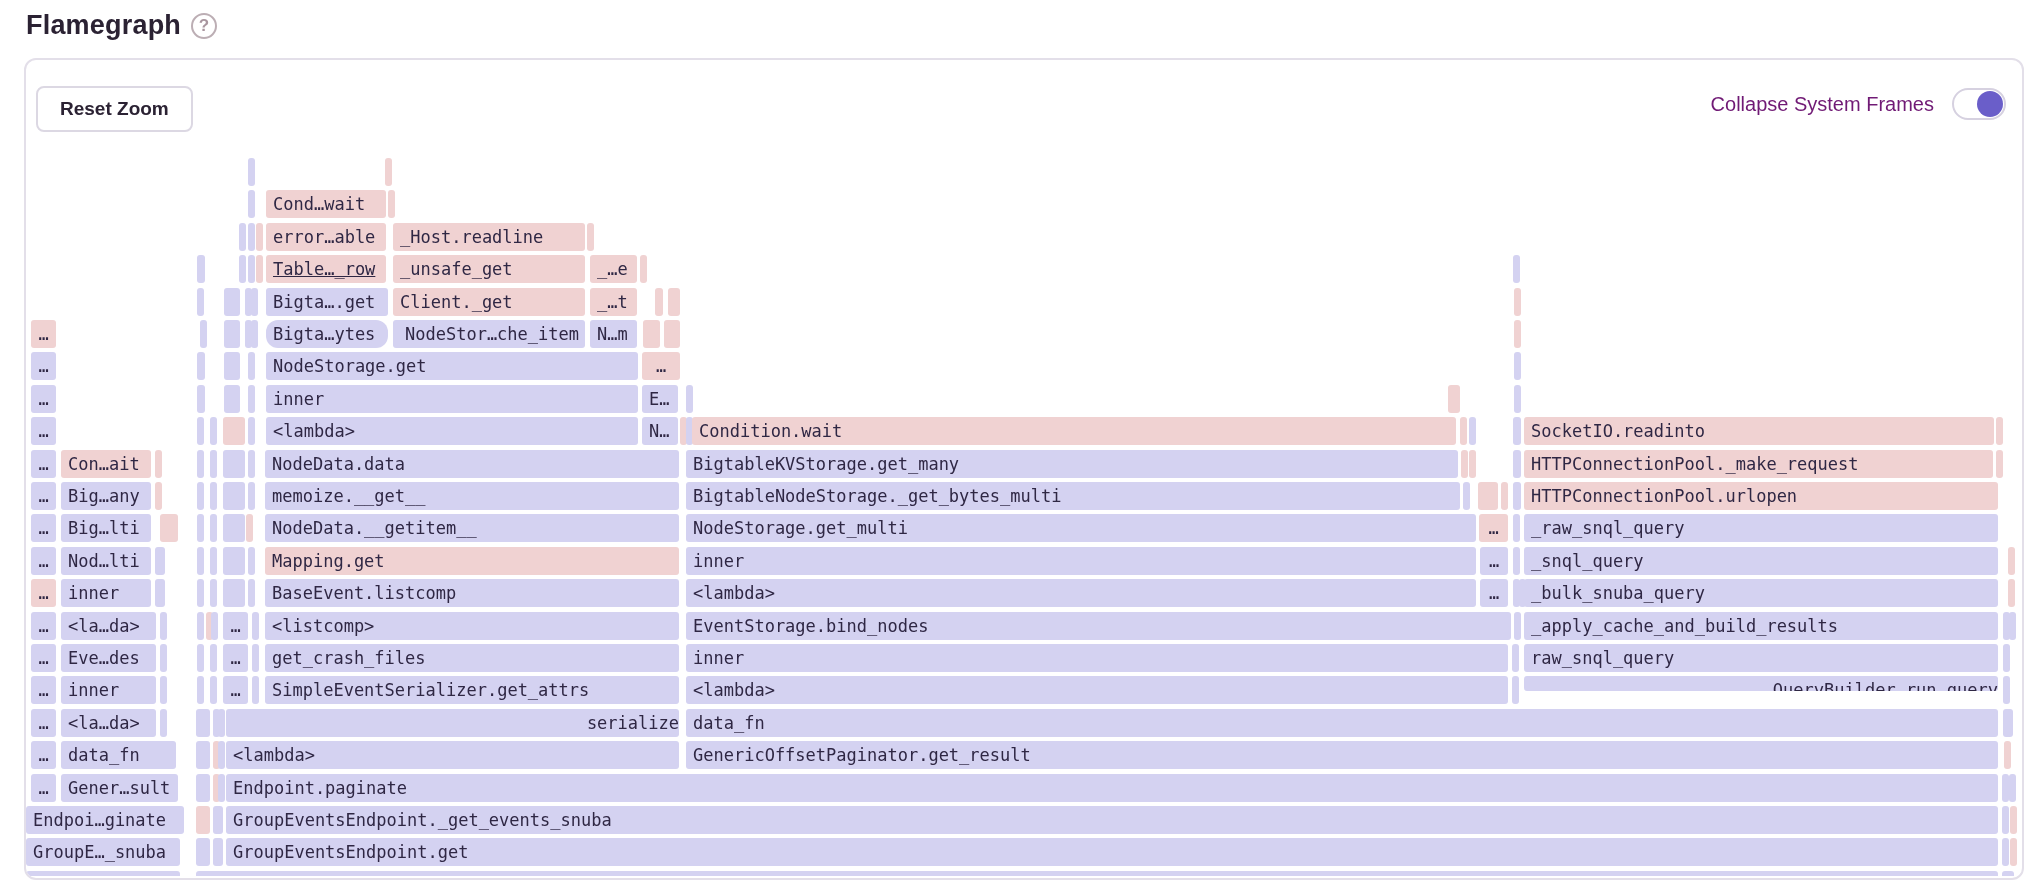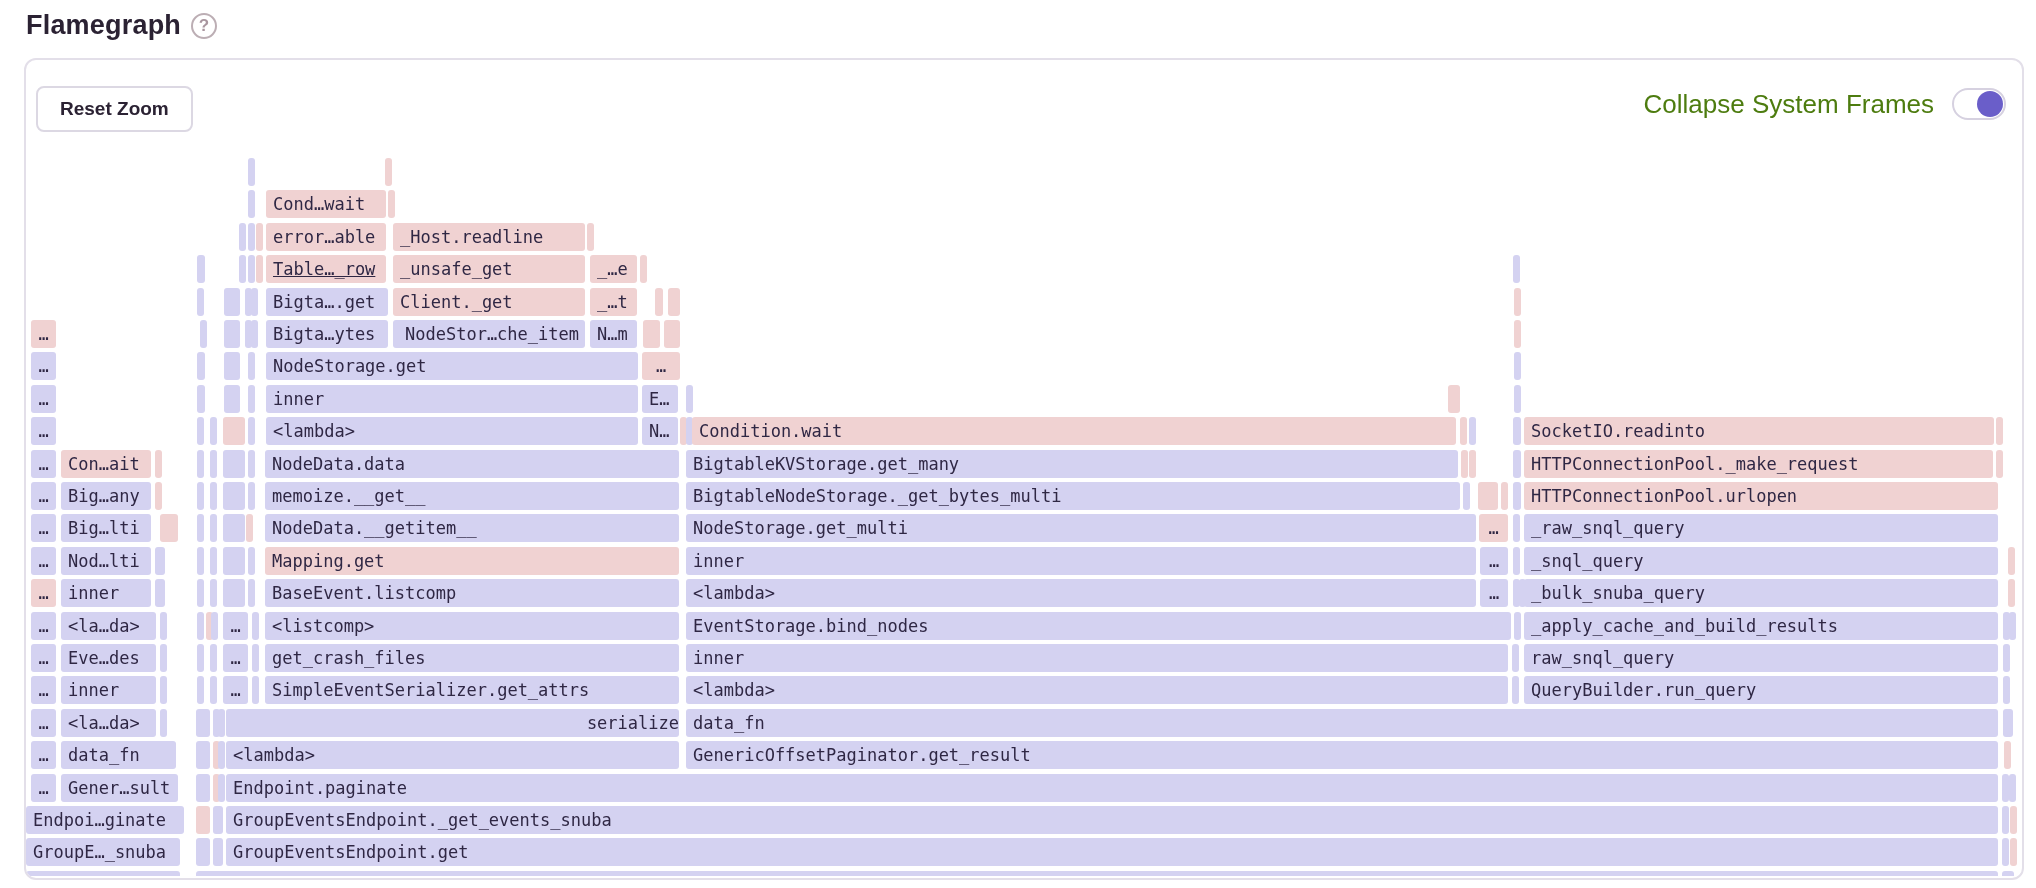--- a/index.html
+++ b/index.html
@@ -9,21 +9,21 @@
   .page-title{font-size:27px;font-weight:700;color:#2b2233;margin:0;letter-spacing:.2px;}
   .help{margin-left:10px;width:26px;height:26px;border-radius:50%;border:2px solid #bcaeb4;
     color:#a9969f;font-size:17px;font-weight:700;display:inline-flex;align-items:center;
     justify-content:center;box-sizing:border-box;cursor:pointer;}
   .card{position:absolute;left:16px;top:58px;width:2000px;height:822px;background:#fff;
     border:2px solid #e3dfe9;border-radius:12px;box-sizing:border-box;overflow:hidden;}
   .reset-btn{position:absolute;left:10px;top:26px;height:46px;padding:0 22px;background:#fff;
     border:2px solid #dcd8e3;border-radius:8px;font-family:"Liberation Sans",sans-serif;
     font-size:19px;font-weight:700;color:#2b2233;cursor:pointer;}
   .collapse-ctl{position:absolute;right:16px;top:28px;display:flex;align-items:center;gap:18px;}
-  .collapse-label{font-size:26px;color:#4d7c0f;}
+  .collapse-label{font-size:20px;color:#701a75;}
   .toggle{position:relative;width:54px;height:32px;border:2px solid #d6d1e0;border-radius:17px;
     background:#fff;box-sizing:border-box;cursor:pointer;display:inline-block;}
   .toggle .knob{position:absolute;right:1px;top:1px;width:26px;height:26px;border-radius:50%;
     background:var(--accent);}
   .flame{position:absolute;left:0;top:98px;width:1996px;height:718px;overflow:hidden;}
   .bar{position:absolute;height:28px;border-radius:3px;box-sizing:border-box;overflow:hidden;
     white-space:nowrap;padding-left:7px;cursor:pointer;
     font-family:"DejaVu Sans Mono","Liberation Mono",monospace;
     font-size:17px;line-height:28px;color:var(--frame-text);}
   .bar.sys{background:var(--sys);}
@@ -78,21 +78,21 @@
         <div class="bar sys" style="left: 367px; top: 130px; width: 192px; height: 28px;">Client._get</div>
         <div class="bar sys" style="left: 564px; top: 130px; width: 47px; height: 28px;">_…t</div>
         <div class="bar sys" style="left: 629px; top: 130px; width: 8px; height: 28px;"></div>
         <div class="bar sys" style="left: 642px; top: 130px; width: 12px; height: 28px;"></div>
         <div class="bar sys" style="left: 1488px; top: 130px; width: 4px; height: 28px;"></div>
         <div class="bar sys ell" style="left: 5px; top: 162px; width: 25px; height: 28px;">…</div>
         <div class="bar app" style="left: 174px; top: 162px; width: 5px; height: 28px;"></div>
         <div class="bar app" style="left: 198px; top: 162px; width: 16px; height: 28px;"></div>
         <div class="bar app" style="left: 219px; top: 162px; width: 4px; height: 28px;"></div>
         <div class="bar app" style="left: 225px; top: 162px; width: 4px; height: 28px;"></div>
-        <div class="bar app" style="left: 240px; top: 162px; width: 122px; height: 28px;">Bigta…ytes</div>
+        <div class="bar app" style="left: 240px; top: 162px; width: 122px; height: 28px; border-radius: 12px;">Bigta…ytes</div>
         <div class="bar app" style="left: 367px; top: 162px; width: 192px; height: 28px; padding-left: 12px;">NodeStor…che_item</div>
         <div class="bar app" style="left: 564px; top: 162px; width: 47px; height: 28px;">N…m</div>
         <div class="bar sys" style="left: 617px; top: 162px; width: 17px; height: 28px;"></div>
         <div class="bar sys" style="left: 638px; top: 162px; width: 16px; height: 28px;"></div>
         <div class="bar sys" style="left: 1488px; top: 162px; width: 4px; height: 28px;"></div>
         <div class="bar app ell" style="left: 5px; top: 194px; width: 25px; height: 28px;">…</div>
         <div class="bar app" style="left: 171px; top: 194px; width: 8px; height: 28px;"></div>
         <div class="bar app" style="left: 198px; top: 194px; width: 16px; height: 28px;"></div>
         <div class="bar app" style="left: 222px; top: 194px; width: 4px; height: 28px;"></div>
         <div class="bar app" style="left: 240px; top: 194px; width: 372px; height: 28px;">NodeStorage.get</div>
@@ -218,21 +218,21 @@
         <div class="bar app ell" style="left: 5px; top: 518px; width: 25px; height: 28px;">…</div>
         <div class="bar app" style="left: 35px; top: 518px; width: 95px; height: 28px;">inner</div>
         <div class="bar app" style="left: 134px; top: 518px; width: 6px; height: 28px;"></div>
         <div class="bar app" style="left: 171px; top: 518px; width: 6px; height: 28px;"></div>
         <div class="bar app" style="left: 184px; top: 518px; width: 5px; height: 28px;"></div>
         <div class="bar app ell" style="left: 197px; top: 518px; width: 25px; height: 28px;">…</div>
         <div class="bar app" style="left: 226px; top: 518px; width: 4px; height: 28px;"></div>
         <div class="bar app" style="left: 239px; top: 518px; width: 414px; height: 28px;">SimpleEventSerializer.get_attrs</div>
         <div class="bar app" style="left: 660px; top: 518px; width: 822px; height: 28px;">&lt;lambda&gt;</div>
         <div class="bar app" style="left: 1486px; top: 518px; width: 4px; height: 28px;"></div>
-        <div class="bar app" style="left: 1498px; top: 518px; width: 474px; height: 28px;">QueryBuilder.run_query</div>
+        <div class="bar app" style="left: 1498px; top: 518px; width: 474px; height: 15px; text-align: right;">QueryBuilder.run_query</div>
         <div class="bar app" style="left: 1977px; top: 518px; width: 7px; height: 28px;"></div>
         <div class="bar app ell" style="left: 5px; top: 551px; width: 25px; height: 28px;">…</div>
         <div class="bar app" style="left: 35px; top: 551px; width: 95px; height: 28px;">&lt;la…da&gt;</div>
         <div class="bar app" style="left: 134px; top: 551px; width: 6px; height: 28px;"></div>
         <div class="bar app" style="left: 170px; top: 551px; width: 14px; height: 28px;"></div>
         <div class="bar app" style="left: 187px; top: 551px; width: 4px; height: 28px;"></div>
         <div class="bar app" style="left: 192px; top: 551px; width: 5px; height: 28px;"></div>
         <div class="bar app" style="left: 200px; top: 551px; width: 453px; height: 28px; text-align: right;">serialize</div>
         <div class="bar app" style="left: 660px; top: 551px; width: 1312px; height: 28px;">data_fn</div>
         <div class="bar app" style="left: 1977px; top: 551px; width: 10px; height: 28px;"></div>

